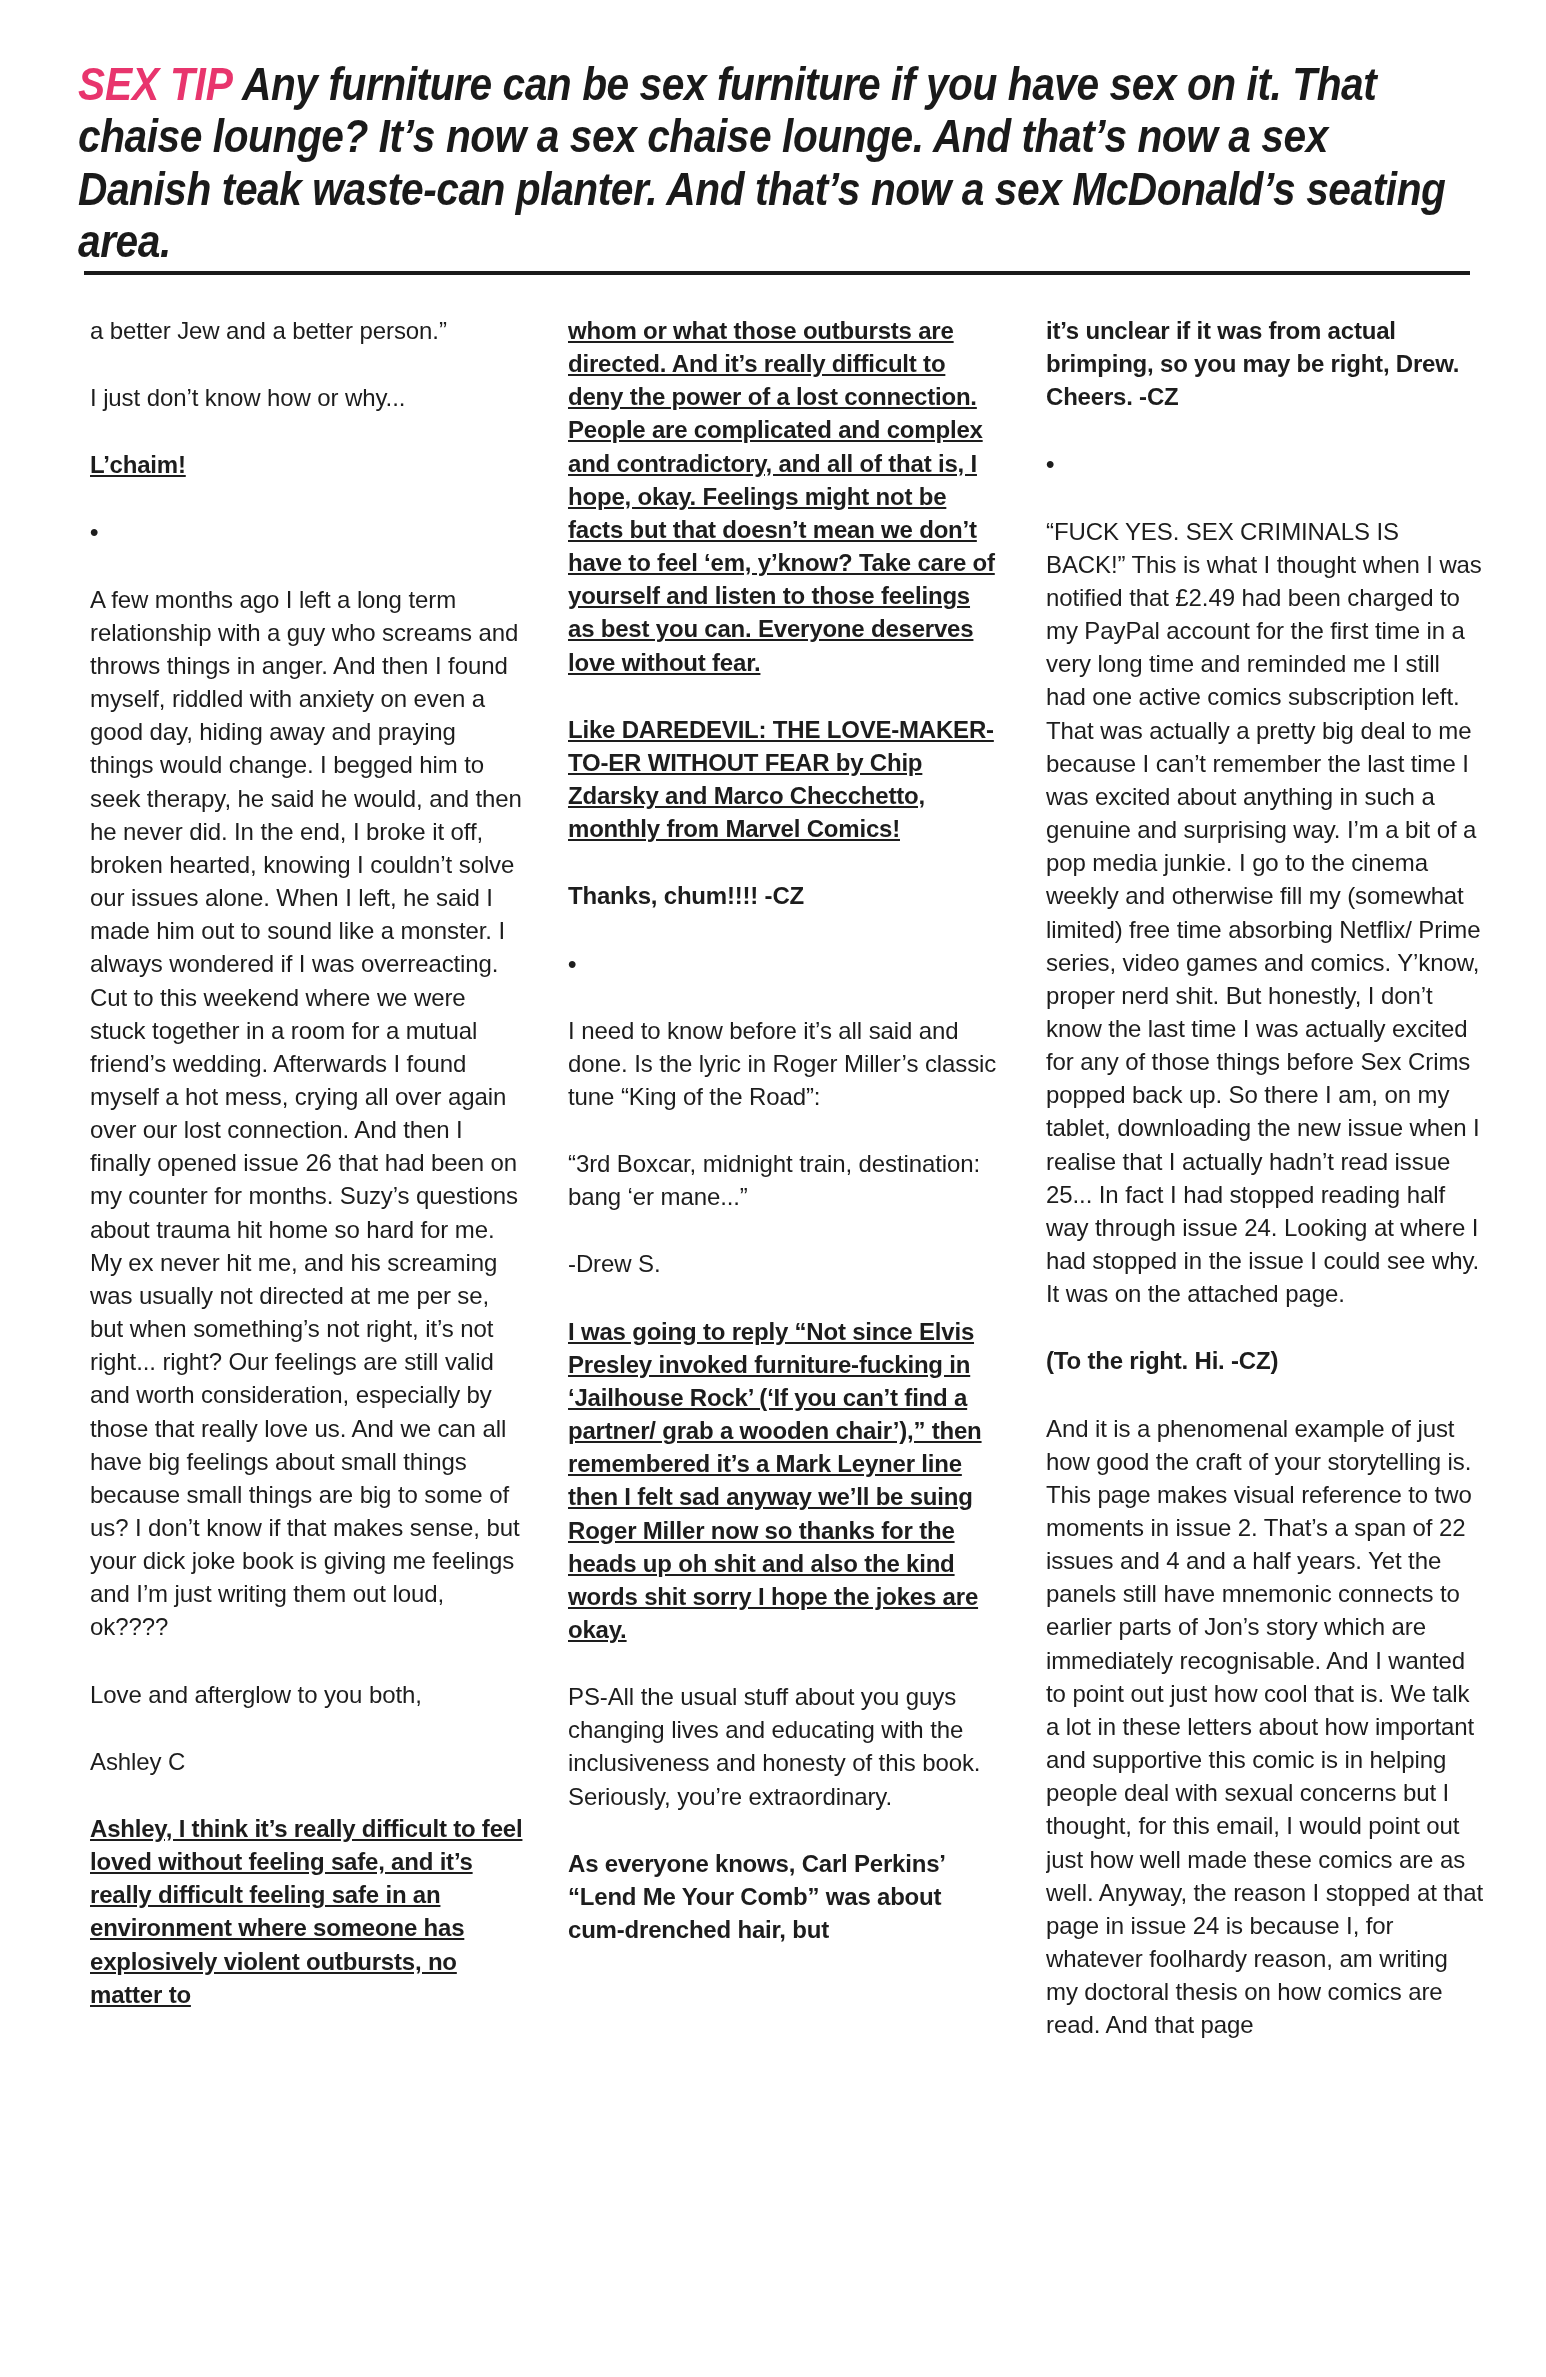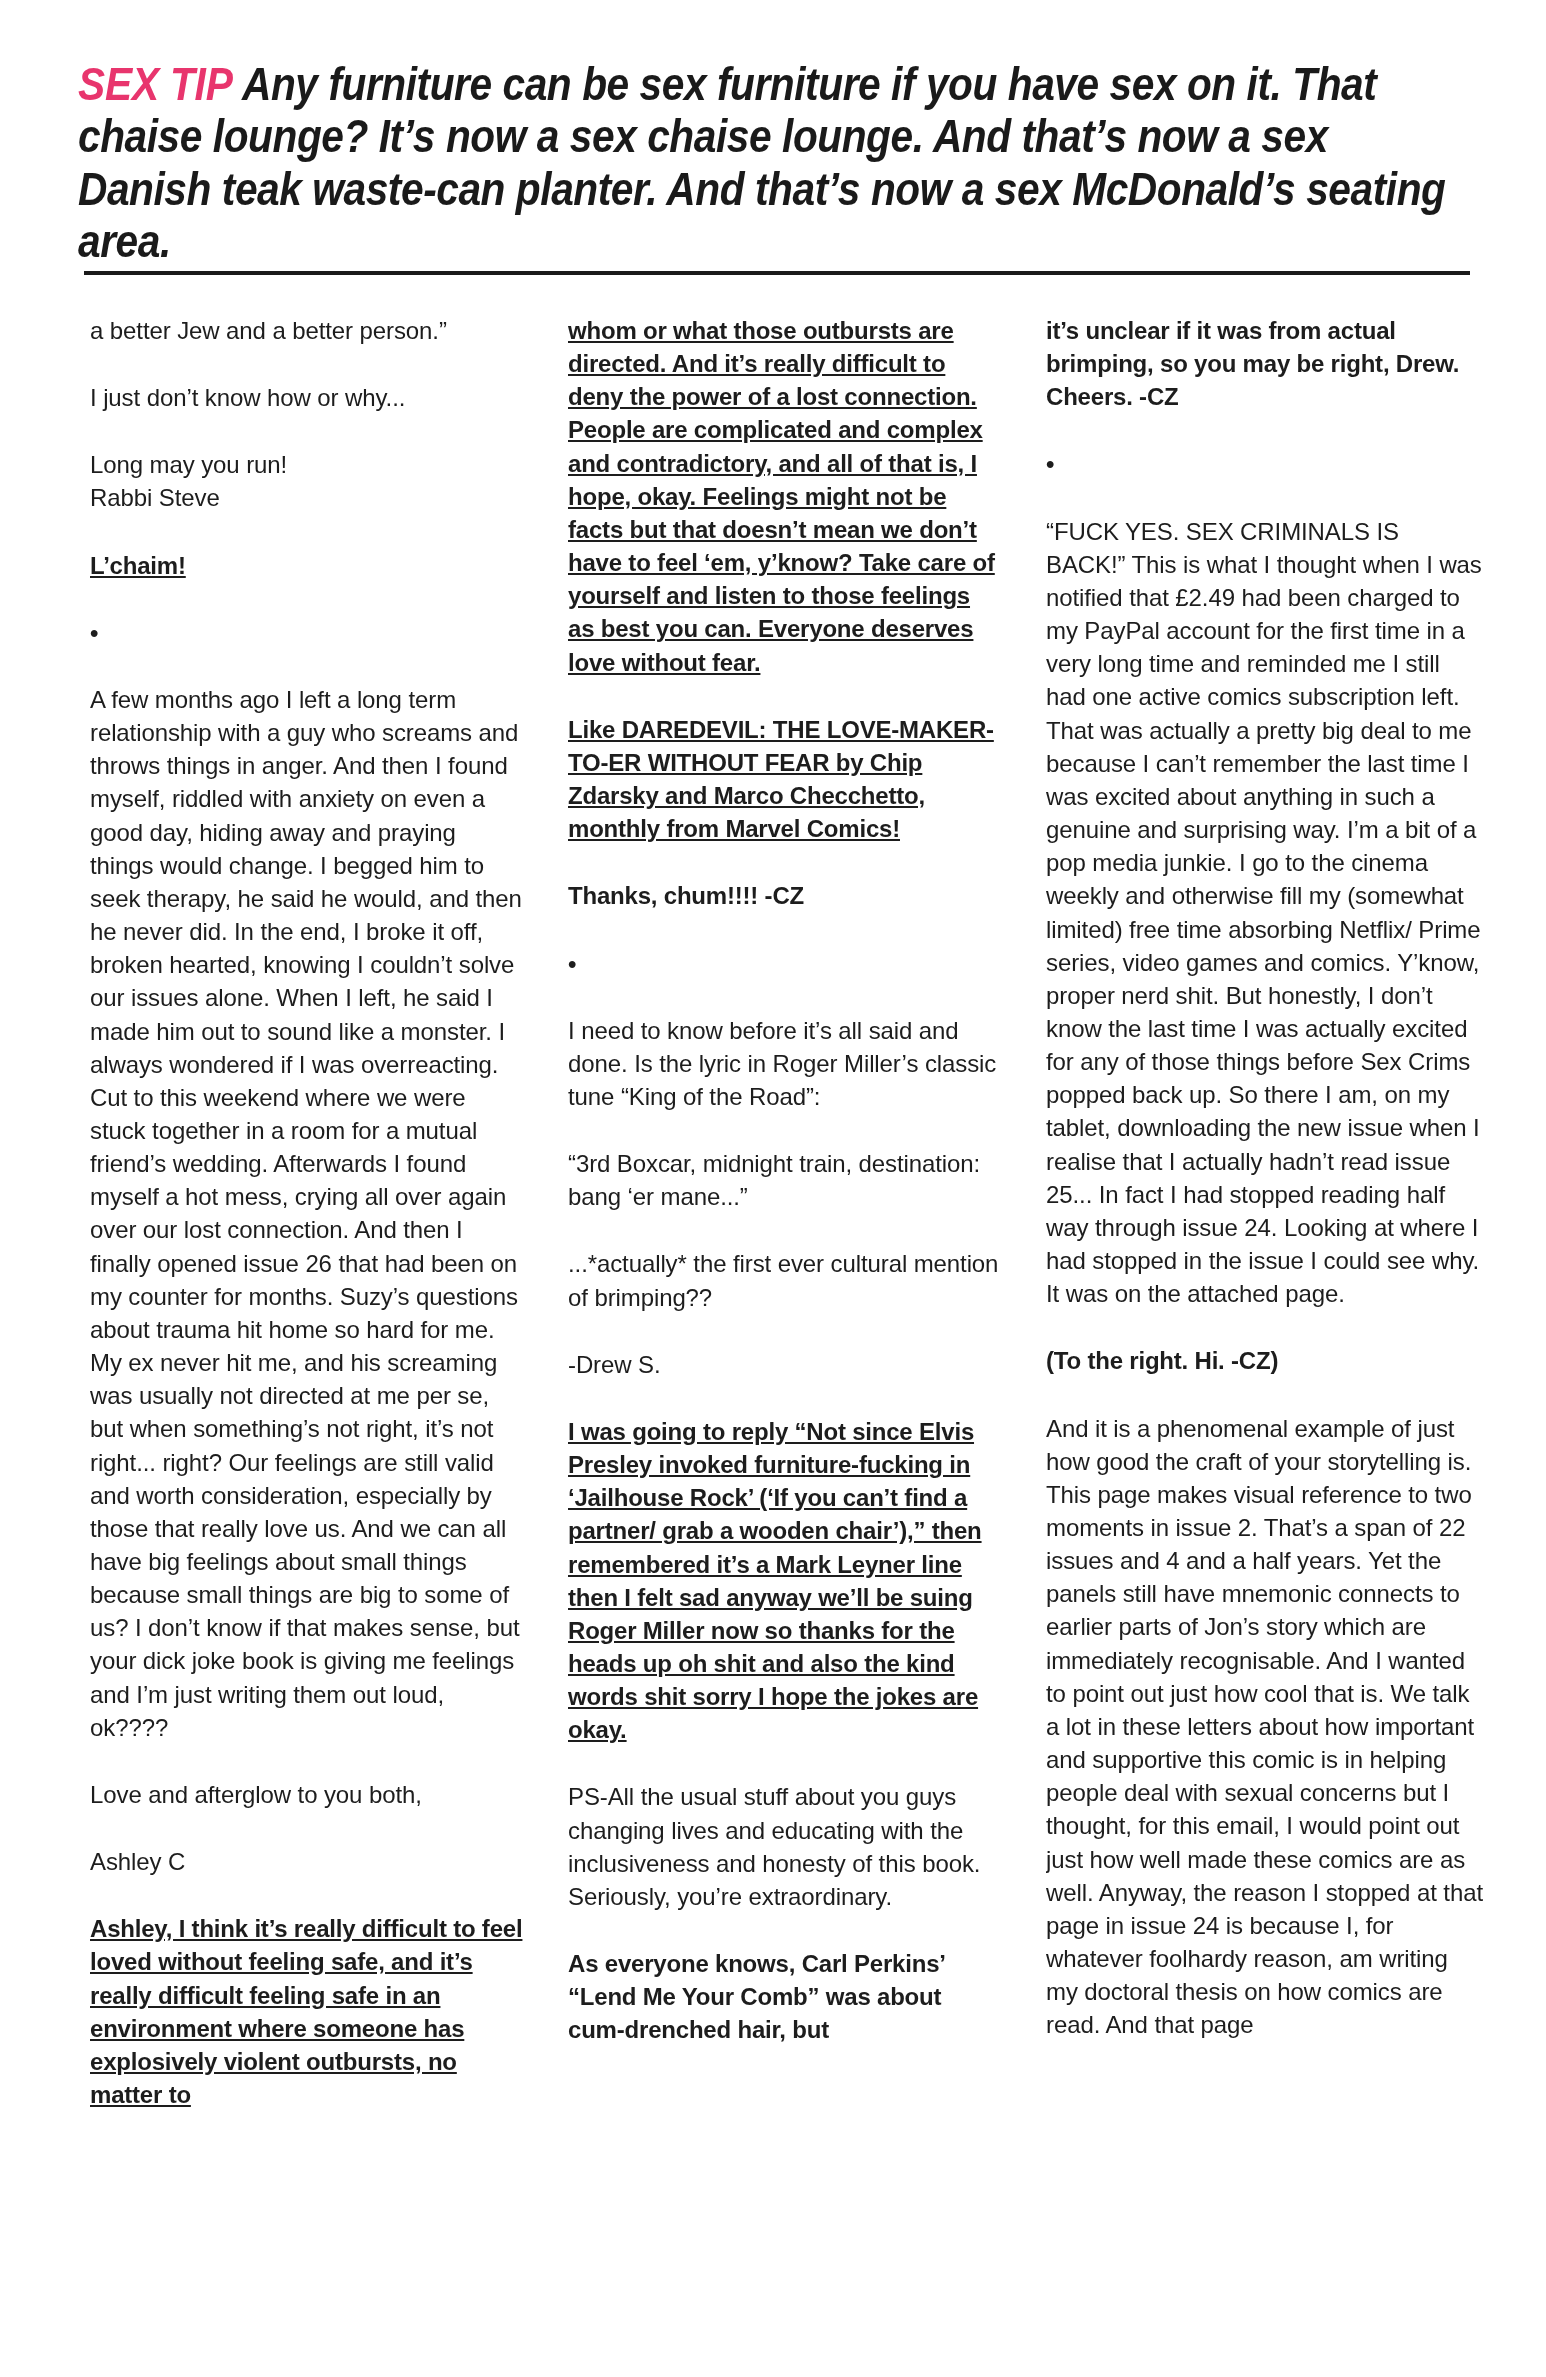--- a/index.html
+++ b/index.html
@@ -116,36 +116,34 @@
   <div class="header-block">
     <h1 class="sex-tip-headline"><span class="sex-tip-label">SEX TIP</span><span> Any furniture can be sex furniture if you have sex on it. That chaise lounge? It’s now a sex chaise lounge. And that’s now a sex Danish teak waste-can planter. And that’s now a sex McDonald’s seating area.</span></h1>
   </div>
 
   <div class="header-rule"></div>
 
   <div class="columns">
     <div class="column">
         <p class="para">a better Jew and a better person.”</p>
         <p class="para">I just don’t know how or why...</p>
-        <p class="para">Long may you run!<br>Rabbi Steve</p>
         <p class="para bold">L’chaim!</p>
         <p class="bullet">•</p>
         <p class="para">A few months ago I left a long term relationship with a guy who screams and throws things in anger. And then I found myself, riddled with anxiety on even a good day, hiding away and praying things would change. I begged him to seek therapy, he said he would, and then he never did. In the end, I broke it off, broken hearted, knowing I couldn’t solve our issues alone. When I left, he said I made him out to sound like a monster. I always wondered if I was overreacting. Cut to this weekend where we were stuck together in a room for a mutual friend’s wedding. Afterwards I found myself a hot mess, crying all over again over our lost connection. And then I finally opened issue 26 that had been on my counter for months. Suzy’s questions about trauma hit home so hard for me. My ex never hit me, and his screaming was usually not directed at me per se, but when something’s not right, it’s not right... right? Our feelings are still valid and worth consideration, especially by those that really love us. And we can all have big feelings about small things because small things are big to some of us? I don’t know if that makes sense, but your dick joke book is giving me feelings and I’m just writing them out loud, ok????</p>
         <p class="para">Love and afterglow to you both,</p>
         <p class="para">Ashley C</p>
         <p class="para bold">Ashley, I think it’s really difficult to feel loved without feeling safe, and it’s really difficult feeling safe in an environment where someone has explosively violent outbursts, no matter to</p>
       </div>
     <div class="column">
         <p class="para bold">whom or what those outbursts are directed. And it’s really difficult to deny the power of a lost connection. People are complicated and complex and contradictory, and all of that is, I hope, okay. Feelings might not be facts but that doesn’t mean we don’t have to feel ‘em, y’know? Take care of yourself and listen to those feelings as best you can. Everyone deserves love without fear.</p>
         <p class="para bold">Like DAREDEVIL: THE LOVE-MAKER-TO-ER WITHOUT FEAR by Chip Zdarsky and Marco Checchetto, monthly from Marvel Comics!</p>
         <p class="para bolditalic">Thanks, chum!!!! -CZ</p>
         <p class="bullet">•</p>
         <p class="para">I need to know before it’s all said and done. Is the lyric in Roger Miller’s classic tune “King of the Road”:</p>
         <p class="para">“3rd Boxcar, midnight train, destination: bang ‘er mane...”</p>
-        <p class="para">...*actually* the first ever cultural mention of brimping??</p>
         <p class="para">-Drew S.</p>
         <p class="para bold">I was going to reply “Not since Elvis Presley invoked furniture-fucking in ‘Jailhouse Rock’ (‘If you can’t find a partner/ grab a wooden chair’),” then remembered it’s a Mark Leyner line then I felt sad anyway we’ll be suing Roger Miller now so thanks for the heads up oh shit and also the kind words shit sorry I hope the jokes are okay.</p>
         <p class="para">PS-All the usual stuff about you guys changing lives and educating with the inclusiveness and honesty of this book. Seriously, you’re extraordinary.</p>
         <p class="para bolditalic">As everyone knows, Carl Perkins’ “Lend Me Your Comb” was about cum-drenched hair, but</p>
       </div>
     <div class="column">
         <p class="para bolditalic">it’s unclear if it was from actual brimping, so you may be right, Drew. Cheers. -CZ</p>
         <p class="bullet">•</p>
         <p class="para">“FUCK YES. SEX CRIMINALS IS BACK!” This is what I thought when I was notified that £2.49 had been charged to my PayPal account for the first time in a very long time and reminded me I still had one active comics subscription left. That was actually a pretty big deal to me because I can’t remember the last time I was excited about anything in such a genuine and surprising way. I’m a bit of a pop media junkie. I go to the cinema weekly and otherwise fill my (somewhat limited) free time absorbing Netflix/ Prime series, video games and comics. Y’know, proper nerd shit. But honestly, I don’t know the last time I was actually excited for any of those things before Sex Crims popped back up. So there I am, on my tablet, downloading the new issue when I realise that I actually hadn’t read issue 25... In fact I had stopped reading half way through issue 24. Looking at where I had stopped in the issue I could see why. It was on the attached page.</p>
         <p class="para bolditalic">(To the right. Hi. -CZ)</p>

